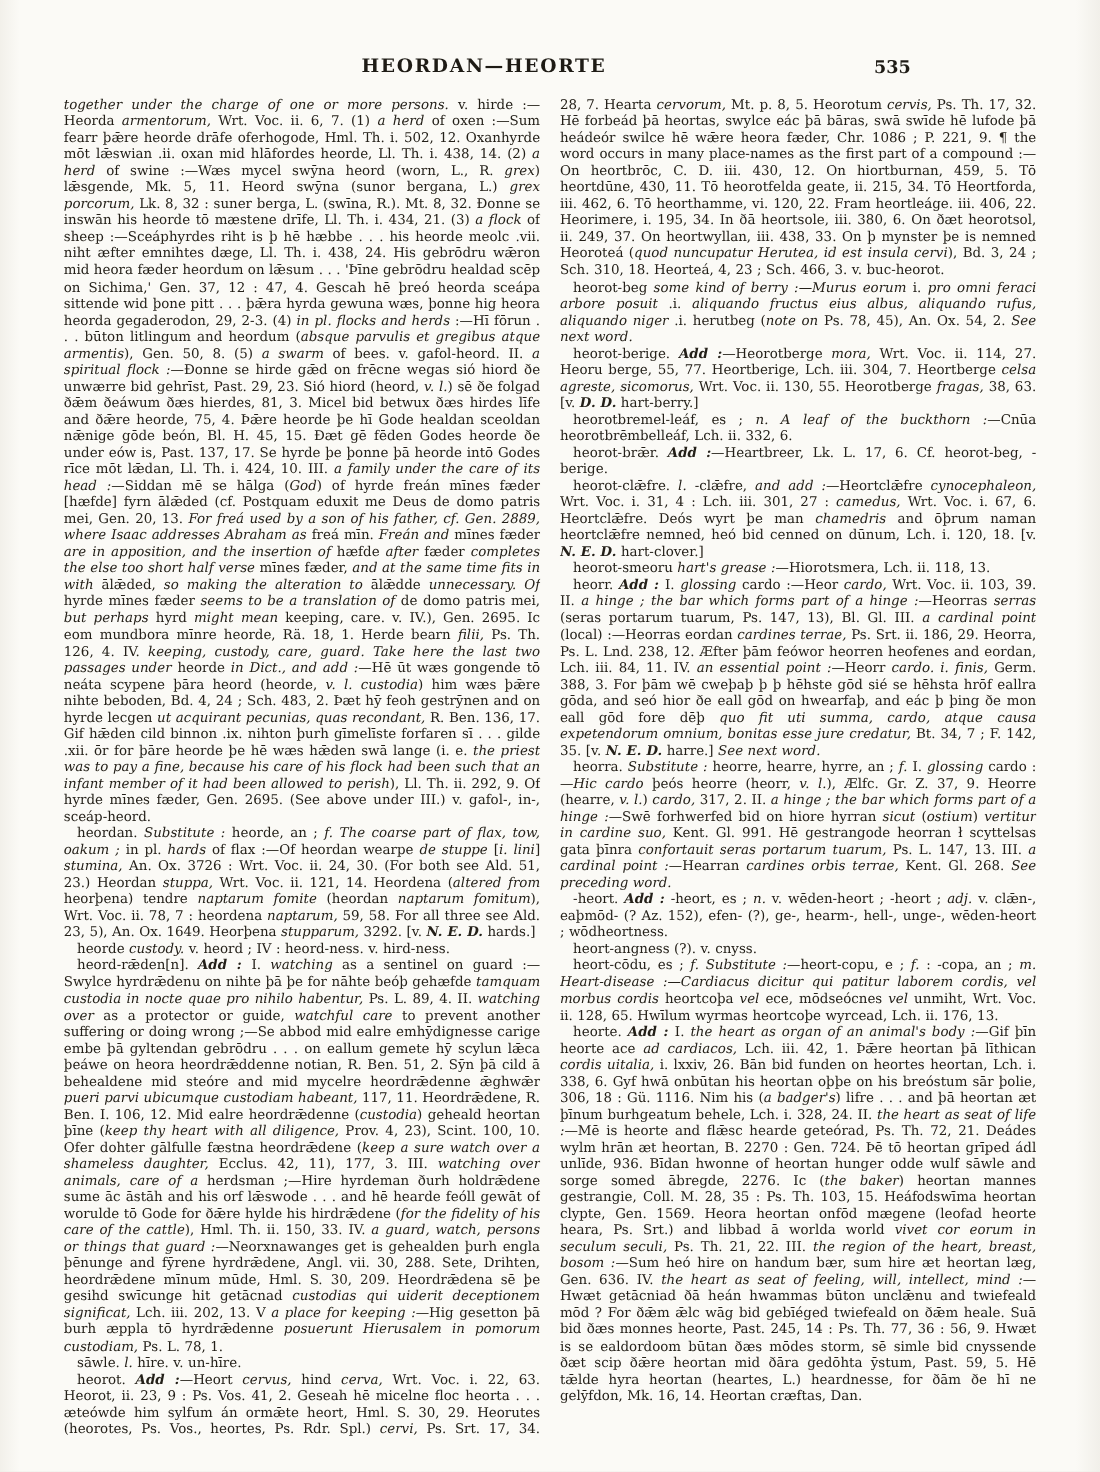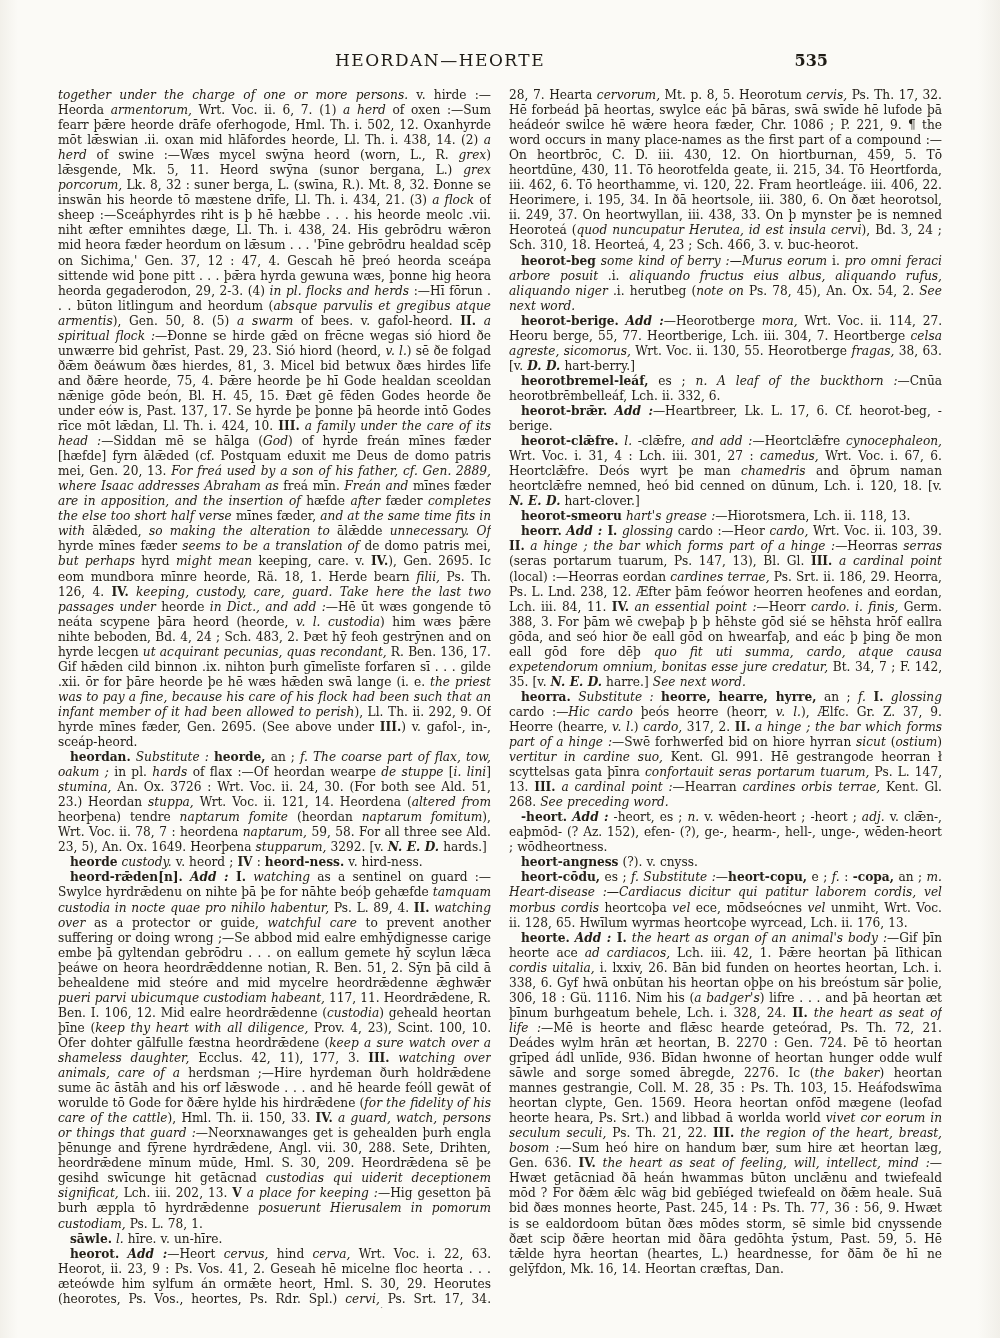--- a/index.html
+++ b/index.html
@@ -10,40 +10,40 @@
     background:#fbfaf6;
     background-image:linear-gradient(90deg, #f2f0ea 0, #fbfaf6 18px, #fbfaf6 978px, #f1efe9 1000px);
     color:#242019;
     font-family:"DejaVu Serif","Liberation Serif",serif;
     overflow:hidden;
     box-sizing:border-box;
   }
   .header{position:absolute;top:50px;left:60px;right:60px;height:26px;}
   .running-title{
     position:absolute;left:0;right:120px;text-align:center;
-    font-weight:normal;font-size:17px;letter-spacing:1.5px;color:#1e1b15;
+    font-weight:bold;font-size:17px;letter-spacing:1.5px;color:#1e1b15;
   }
   .page-number{
     position:absolute;right:112px;top:1px;
     font-weight:bold;font-size:16px;color:#1e1b15;
   }
   .columns{
     position:absolute;top:88px;left:58px;right:56px;bottom:30px;
     display:flex;align-items:flex-start;
   }
   .col{
     width:433px;height:100%;overflow:hidden;
     text-align:justify;
     font-size:12.2px;line-height:15.05px;
     word-spacing:0.2px;
   }
   .col-rule{width:1px;background:#8d897e;margin:3px 8px 8px 9px;}
   .para{margin:0;padding:0;}
   .para.indent{text-indent:12px;}
-  .b{font-weight:bold;}
+  .b{font-weight:normal;}
   .i{font-style:italic;}
   .bi{font-weight:bold;font-style:italic;}
 </style>
 </head>
 <body>
 
 <div class="page" style="color: rgb(36, 32, 25);">
   <div class="header">
     <div class="running-title">HEORDAN—HEORTE</div>
     <div class="page-number">535</div>

